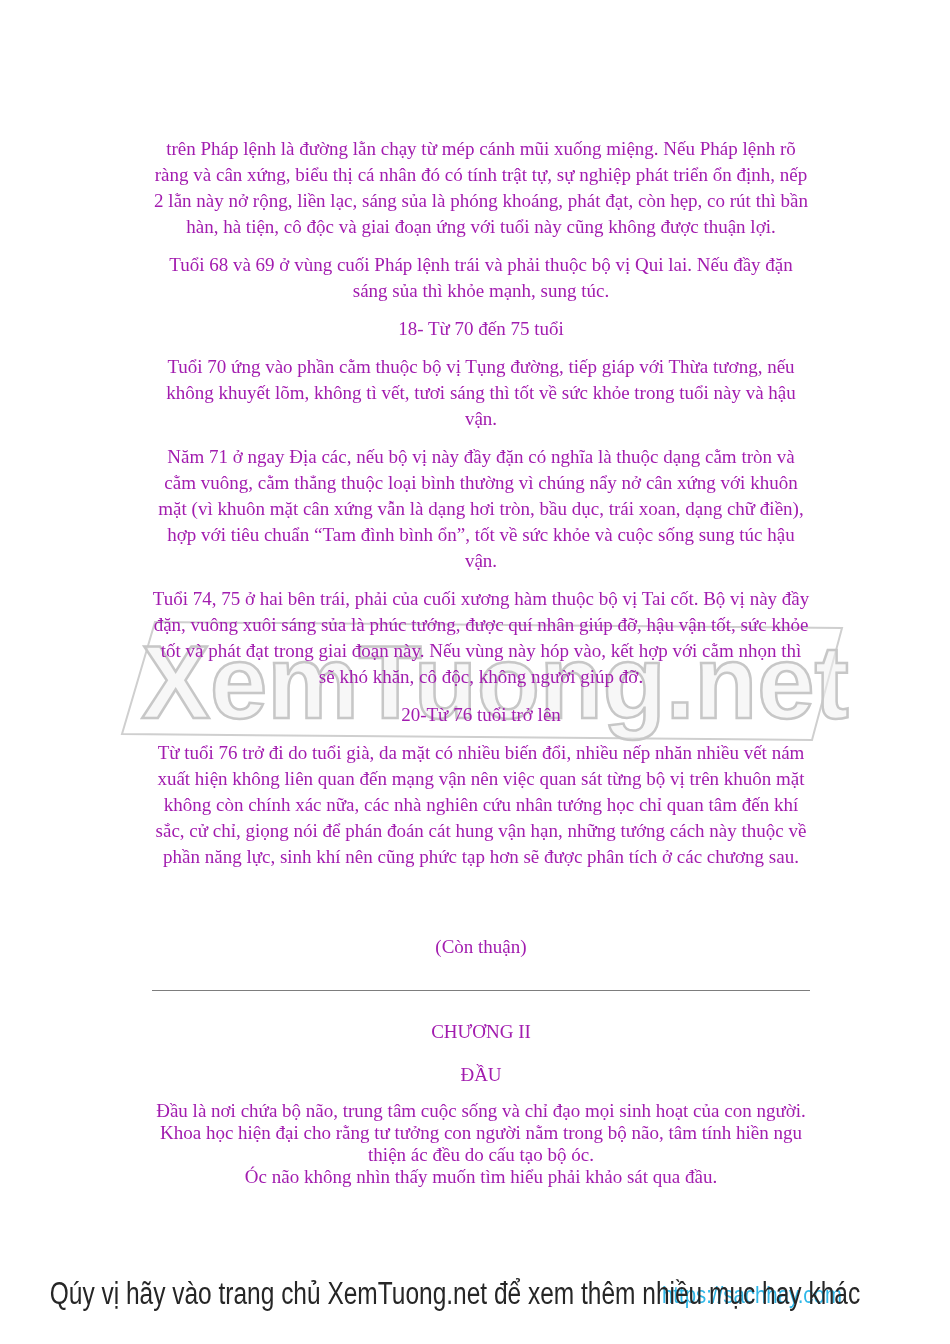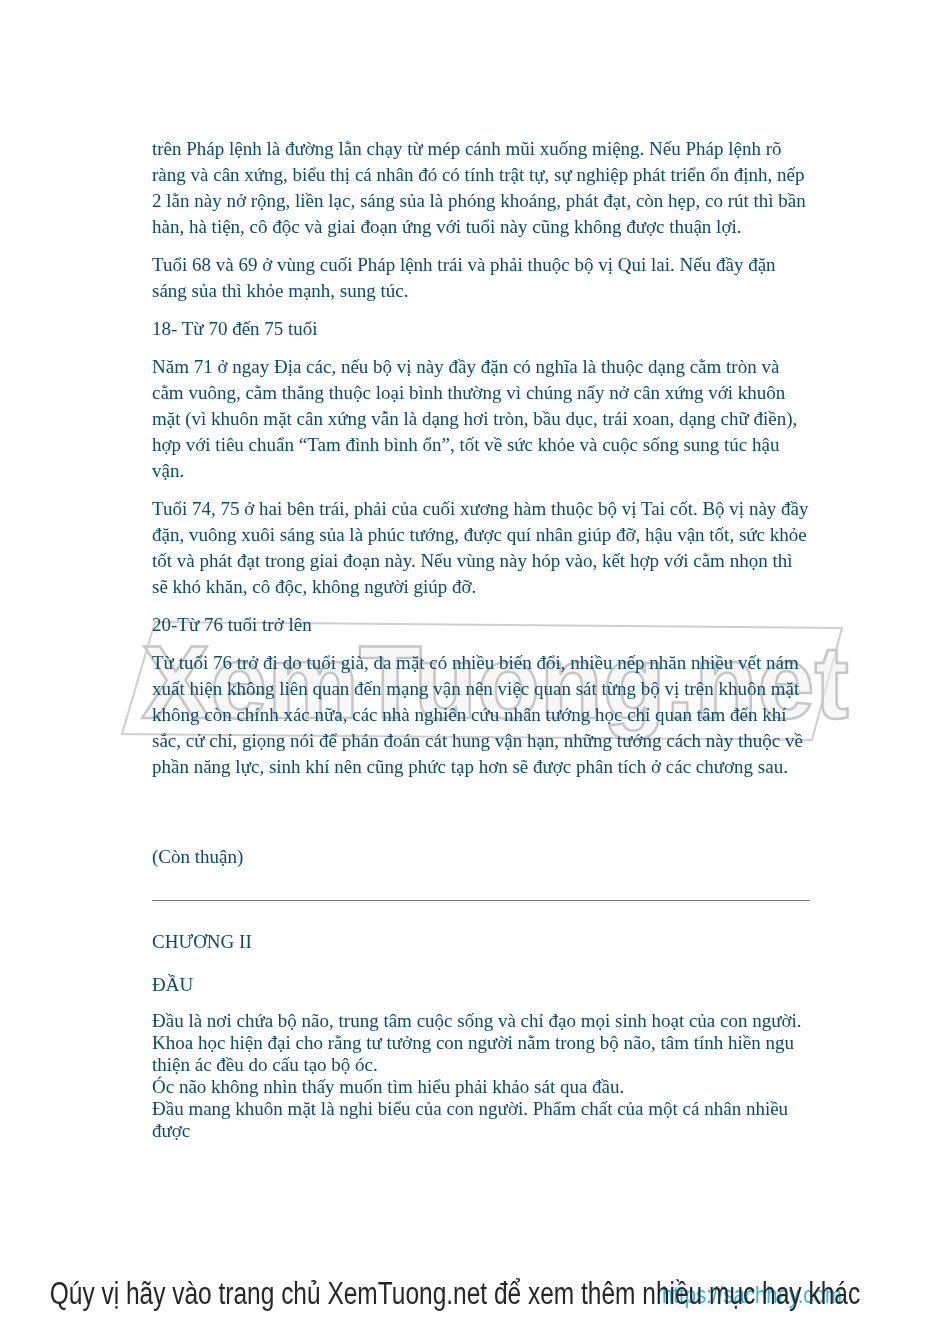--- a/index.html
+++ b/index.html
@@ -19,24 +19,24 @@
     z-index: 0;
     pointer-events: none;
   }
   
   .doc-body {
     position: absolute;
     left: 152px;
     top: 136px;
     width: 658px;
     z-index: 1;
-    color: #0c4a6e;
+    color: #a21caf;
     font-size: 19px;
     line-height: 26px;
-    text-align: left;
+    text-align: center;
   }
   .doc-body p, .doc-body h3 {
     margin: 0 0 12px 0;
     font-size: 19px;
     font-weight: normal;
     line-height: 26px;
   }
   .doc-body .note { margin: 64px 0 0 0; }
   .doc-body hr {
     border: none;
@@ -91,31 +91,31 @@
 
   <svg class="watermark" width="790" height="168" viewBox="0 0 790 168">
     <path d="M 55 30 L 742 36 L 712 148 L 22 142 Z" fill="none" stroke="#cfcfcf" stroke-width="2"></path>
     <text x="395" y="126" text-anchor="middle" font-family="Liberation Sans, sans-serif" font-weight="bold" font-size="103" fill="#f0f0f0" fill-opacity="0.55" stroke="#c7c7c7" stroke-width="2.5">XemTuong.net</text>
   </svg>
 
   <main class="doc-body">
       <p>trên Pháp lệnh là đường lằn chạy từ mép cánh mũi xuống miệng. Nếu Pháp lệnh rõ ràng và cân xứng, biểu thị cá nhân đó có tính trật tự, sự nghiệp phát triển ổn định, nếp 2 lằn này nở rộng, liền lạc, sáng sủa là phóng khoáng, phát đạt, còn hẹp, co rút thì bần hàn, hà tiện, cô độc và giai đoạn ứng với tuổi này cũng không được thuận lợi.</p>
       <p>Tuổi 68 và 69 ở vùng cuối Pháp lệnh trái và phải thuộc bộ vị Qui lai. Nếu đầy đặn sáng sủa thì khỏe mạnh, sung túc.</p>
       <h3>18- Từ 70 đến 75 tuổi</h3>
+      <p>Tuổi 70 ứng vào phần cằm thuộc bộ vị Tụng đường, tiếp giáp với Thừa tương, nếu không khuyết lõm, không tì vết, tươi sáng thì tốt về sức khỏe trong tuổi này và hậu vận.</p>
       <p>Năm 71 ở ngay Địa các, nếu bộ vị này đầy đặn có nghĩa là thuộc dạng cằm tròn và cằm vuông, cằm thẳng thuộc loại bình thường vì chúng nẩy nở cân xứng với khuôn mặt (vì khuôn mặt cân xứng vẫn là dạng hơi tròn, bầu dục, trái xoan, dạng chữ điền), hợp với tiêu chuẩn “Tam đình bình ổn”, tốt về sức khỏe và cuộc sống sung túc hậu vận.</p>
       <p>Tuổi 74, 75 ở hai bên trái, phải của cuối xương hàm thuộc bộ vị Tai cốt. Bộ vị này đầy đặn, vuông xuôi sáng sủa là phúc tướng, được quí nhân giúp đỡ, hậu vận tốt, sức khỏe tốt và phát đạt trong giai đoạn này. Nếu vùng này hóp vào, kết hợp với cằm nhọn thì sẽ khó khăn, cô độc, không người giúp đỡ.</p>
       <h3>20-Từ 76 tuổi trở lên</h3>
       <p>Từ tuổi 76 trở đi do tuổi già, da mặt có nhiều biến đổi, nhiều nếp nhăn nhiều vết nám xuất hiện không liên quan đến mạng vận nên việc quan sát từng bộ vị trên khuôn mặt không còn chính xác nữa, các nhà nghiên cứu nhân tướng học chỉ quan tâm đến khí sắc, cử chỉ, giọng nói để phán đoán cát hung vận hạn, những tướng cách này thuộc về phần năng lực, sinh khí nên cũng phức tạp hơn sẽ được phân tích ở các chương sau.</p>
       <p class="note">(Còn thuận)</p>
       <hr>
       <h3 class="chapter">CHƯƠNG II</h3>
       <h3 class="section-title">ĐẦU</h3>
       <p class="tight">Đầu là nơi chứa bộ não, trung tâm cuộc sống và chỉ đạo mọi sinh hoạt của con người. Khoa học hiện đại cho rằng tư tưởng con người nằm trong bộ não, tâm tính hiền ngu thiện ác đều do cấu tạo bộ óc.</p>
       <p class="tight">Óc não không nhìn thấy muốn tìm hiểu phải khảo sát qua đầu.</p>
-      <p class="tight">Đầu mang khuôn mặt là nghi biểu của con người. Phẩm chất của một cá nhân nhiều được</p>
     </main>
 
   <div class="footer-overlay">https://sachhay.com</div>
   <div class="footer">
     <span class="footer-text">Qúy vị hãy vào trang chủ XemTuong.net để xem thêm nhiều mục hay khác</span>
   </div>
 
 </div>
 
 </body></html>

